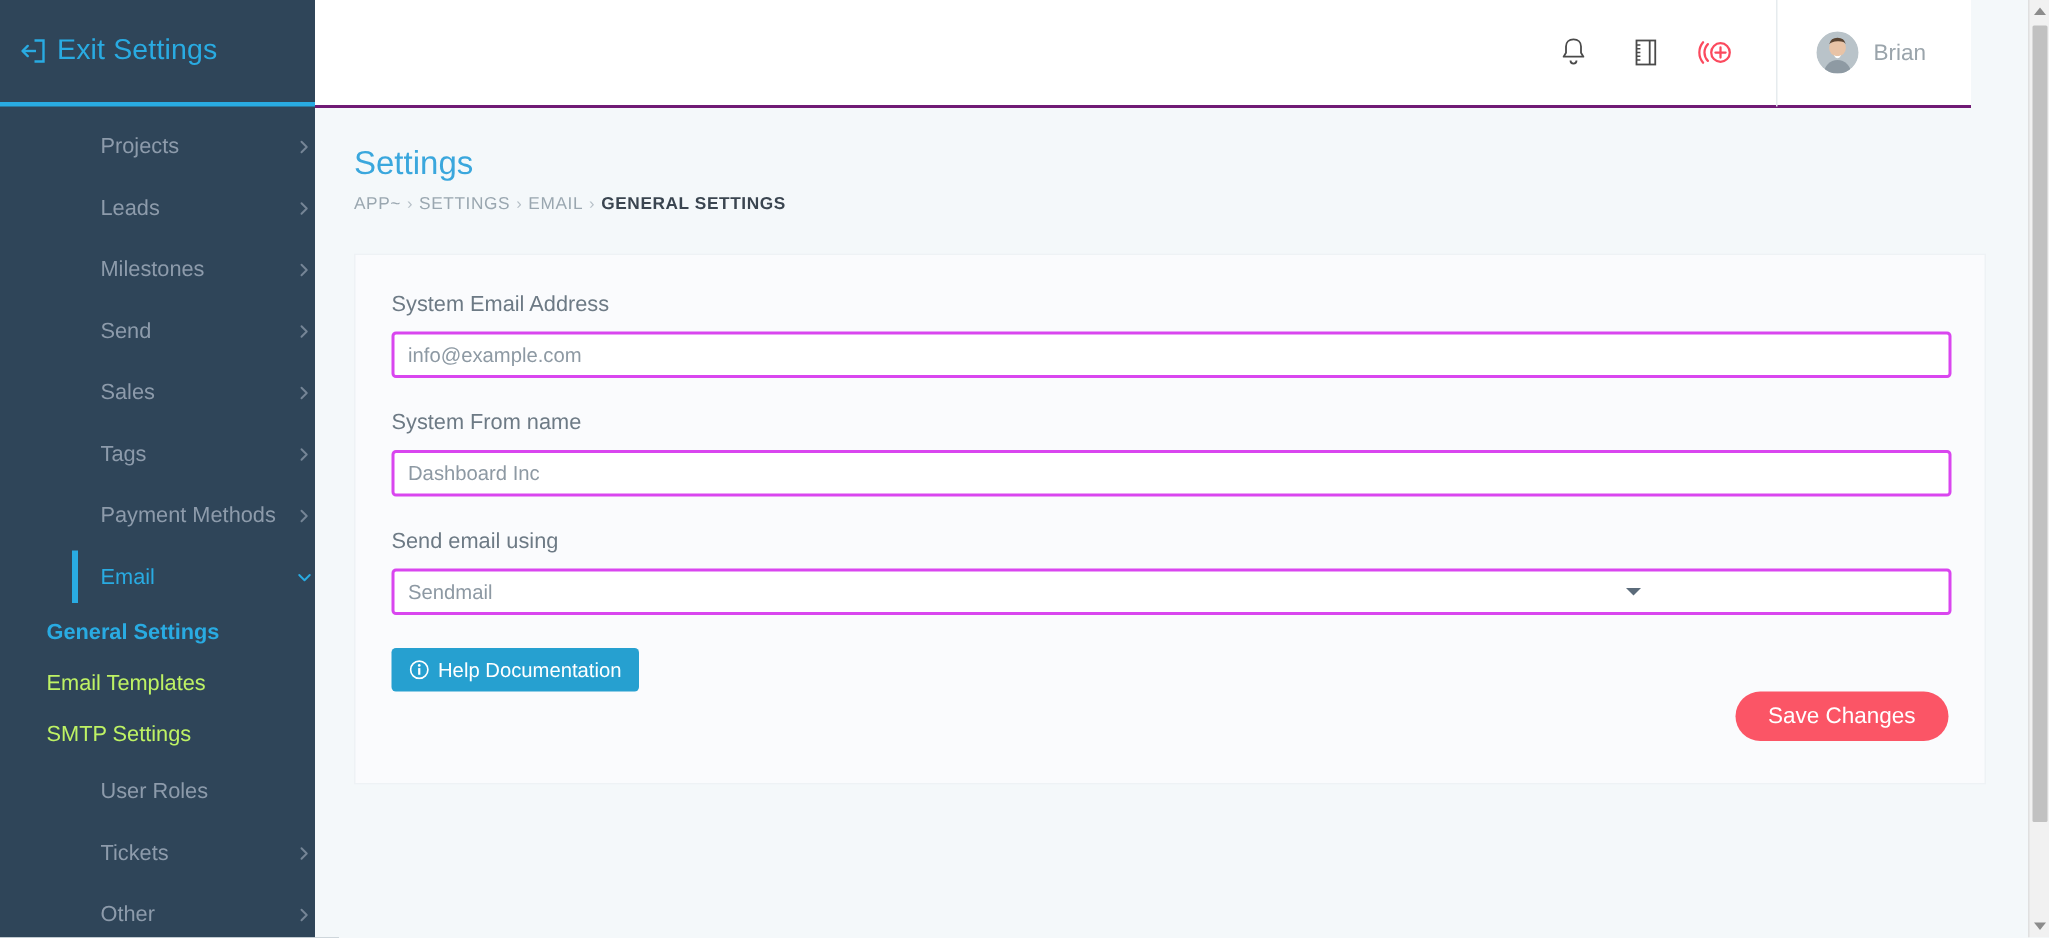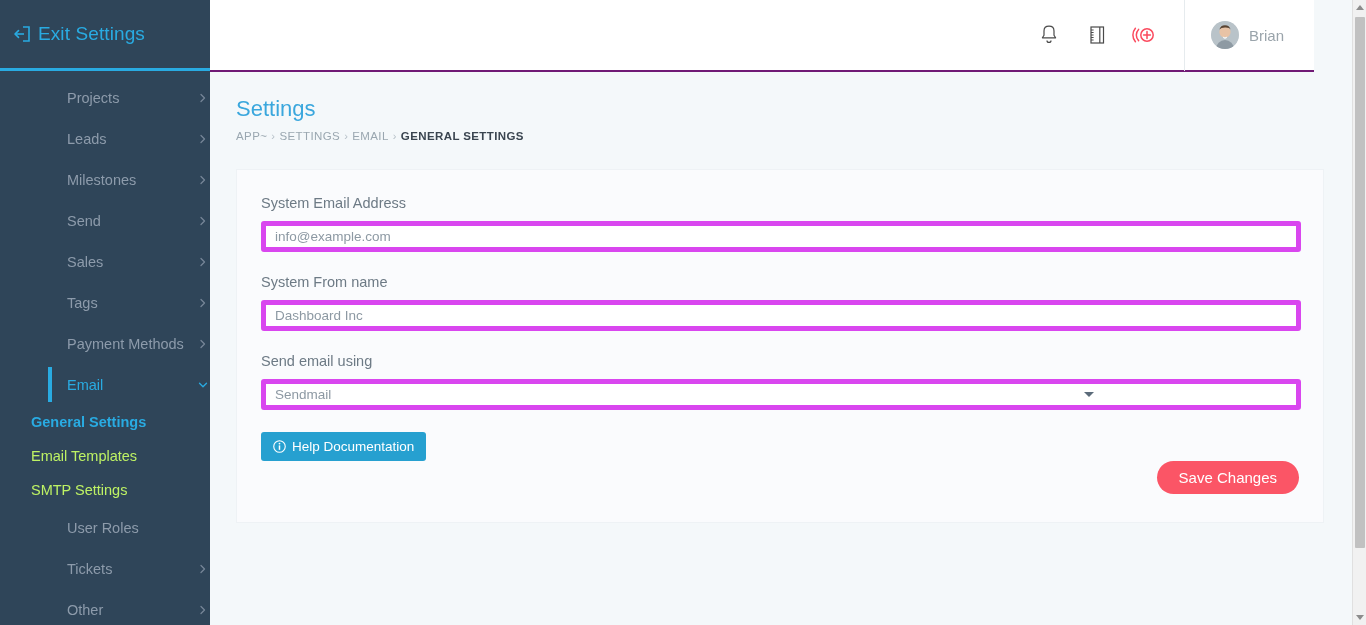--- a/index.html
+++ b/index.html
@@ -95,21 +95,21 @@
   .card {
     margin-top: 27px;
     background: #fafbfd;
     border: 1px solid #eef2f5;
     width: 1088px;
     padding: 25px 24px 28px 24px;
   }
   .field-label { font-size: 14.5px; color: #6d7a85; margin-bottom: 10px; }
   .field-input {
     width: 1040px; height: 31px;
-    border: 5px solid #d946ef; border-radius: 3px;
+    border: 2px solid #d946ef; border-radius: 3px;
     background: #ffffff;
     padding: 0 9px;
     font-size: 13.5px; color: #8d99a3;
     font-family: "Liberation Sans", sans-serif;
     outline: none;
   }
   .field-block { margin-bottom: 22px; }
   .select-wrap { position: relative; width: 844px; }
   .caret {
     position: absolute; right: 11px; top: 13px;

